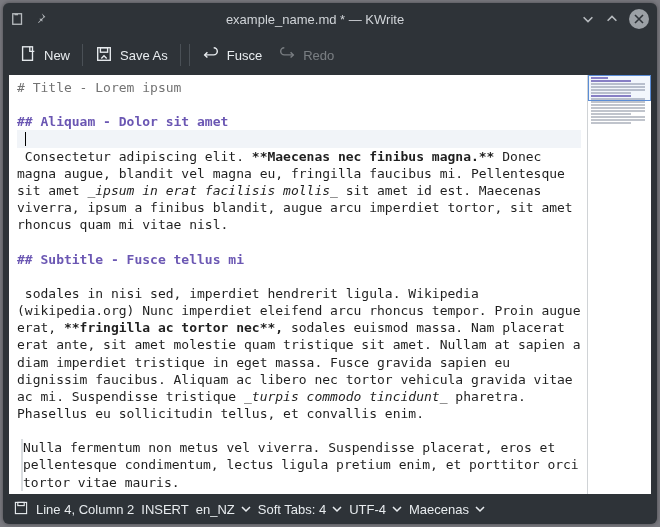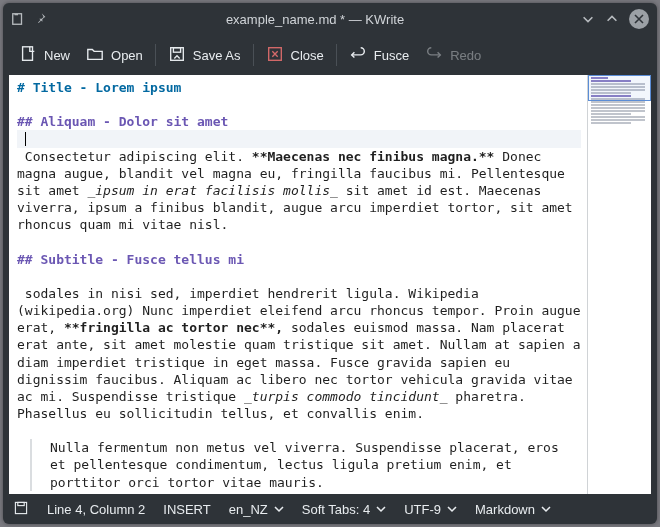--- a/index.html
+++ b/index.html
@@ -68,27 +68,27 @@
     flex: 1;
     font-family: "DejaVu Sans Mono", monospace;
     font-size: 13px;
     line-height: 1.32;
     color: #1f1f1f;
     padding: 4px 6px 4px 8px;
     white-space: pre-wrap;
     word-wrap: break-word;
     overflow: hidden;
   }
-  .h1 { color: #0369a1; font-weight: bold; }
+  .h1 { color: #737373; font-weight: normal; }
   .h2 { color: #6b57b3; font-weight: bold; }
   .cursor-line { background: #f1f4f8; display: block; width: 100%; }
   .caret { display: inline-block; width: 1px; height: 14px; background: #000; vertical-align: text-bottom; }
   .bold { font-weight: bold; }
   .ital { font-style: italic; }
-  .indent { display: block; padding-left: 18px; border-left: 2px solid #dadde0; margin-left: 13px; }
+  .indent { display: block; border-left: 2px solid #dadde0; margin-left: 4px; }
   .minimap {
     width: 64px;
     background: #fff;
     border-left: 1px solid #d0d3d6;
     position: relative;
     font-size: 3px;
     line-height: 3.5px;
     color: #bcbcc4;
     padding: 2px 3px;
     overflow: hidden;
@@ -106,21 +106,21 @@
   .minimap-line.med { width: 70%; }
   .minimap-line.long { width: 95%; }
   
   .statusbar {
     display: flex;
     align-items: center;
     height: 30px;
     padding: 0 10px;
     color: #e8ecef;
     font-size: 13px;
-    gap: 18px;
+    gap: 7px;
   }
   .status-item { display: flex; align-items: center; gap: 6px; }
   .chev { width: 10px; height: 10px; }
   .statusbar svg.disk { width: 16px; height: 16px; }
 </style>
 </head>
 <body>
 
 <div class="window">
 
@@ -159,43 +159,30 @@
   </div>
 
   <div class="toolbar">
     <div class="tbtn">
       <span><svg viewBox="0 0 20 20" fill="none" stroke="#e8ecef" stroke-width="1.5">
             <rect x="4" y="2" width="11" height="15"></rect>
             <path d="M12 2v5h5" fill="none"></path>
           </svg></span>
       <span>New</span>
     </div>
-    <div class="tbtn">
-      <span><svg viewBox="0 0 20 20" fill="none" stroke="#e8ecef" stroke-width="1.5">
-            <path d="M2 5h5l2 2h9v9H2z"></path>
-          </svg></span>
-      <span>Open</span>
-    </div>
     <div class="tsep"></div>
     <div class="tbtn">
       <span><svg viewBox="0 0 20 20" fill="none" stroke="#e8ecef" stroke-width="1.5">
             <rect x="3" y="3" width="14" height="14"></rect>
             <rect x="6" y="3" width="8" height="5"></rect>
             <path d="M7 15l3-3 3 3"></path>
           </svg></span>
       <span>Save As</span>
     </div>
     <div class="tsep"></div>
-    <div class="tbtn">
-      <span><svg viewBox="0 0 20 20" fill="none" stroke="#d66a6a" stroke-width="1.5">
-            <rect x="3" y="3" width="14" height="14"></rect>
-            <path d="M7 7l6 6M13 7l-6 6"></path>
-          </svg></span>
-      <span>Close</span>
-    </div>
     <div class="tsep"></div>
     <div class="tbtn">
       <span><svg viewBox="0 0 20 20" fill="none" stroke="#e8ecef" stroke-width="1.6">
             <path d="M6 8l-3 3 3 3"></path>
             <path d="M3 11h10a4 4 0 0 0 0-8"></path>
           </svg></span>
       <span>Fusce</span>
     </div>
     <div class="tbtn disabled">
       <span><svg viewBox="0 0 20 20" fill="none" stroke="#e8ecef" stroke-width="1.6">
@@ -253,26 +240,26 @@
           <path d="M1 3l4 4 4-4"></path>
         </svg>
     </span>
     <span class="status-item">
       <span>Soft Tabs: 4</span>
       <svg class="chev" viewBox="0 0 10 10" fill="none" stroke="#e8ecef" stroke-width="1.5">
           <path d="M1 3l4 4 4-4"></path>
         </svg>
     </span>
     <span class="status-item">
-      <span>UTF-9</span>
-      <svg class="chev" viewBox="0 0 10 10" fill="none" stroke="#e8ecef" stroke-width="1.5">
-          <path d="M1 3l4 4 4-4"></path>
-        </svg>
-    </span>
-    <span class="status-item">
-      <span>Markdown</span>
+      <span>UTF-4</span>
+      <svg class="chev" viewBox="0 0 10 10" fill="none" stroke="#e8ecef" stroke-width="1.5">
+          <path d="M1 3l4 4 4-4"></path>
+        </svg>
+    </span>
+    <span class="status-item">
+      <span>Maecenas</span>
       <svg class="chev" viewBox="0 0 10 10" fill="none" stroke="#e8ecef" stroke-width="1.5">
           <path d="M1 3l4 4 4-4"></path>
         </svg>
     </span>
   </div>
 
 </div>
 
 </body></html>

